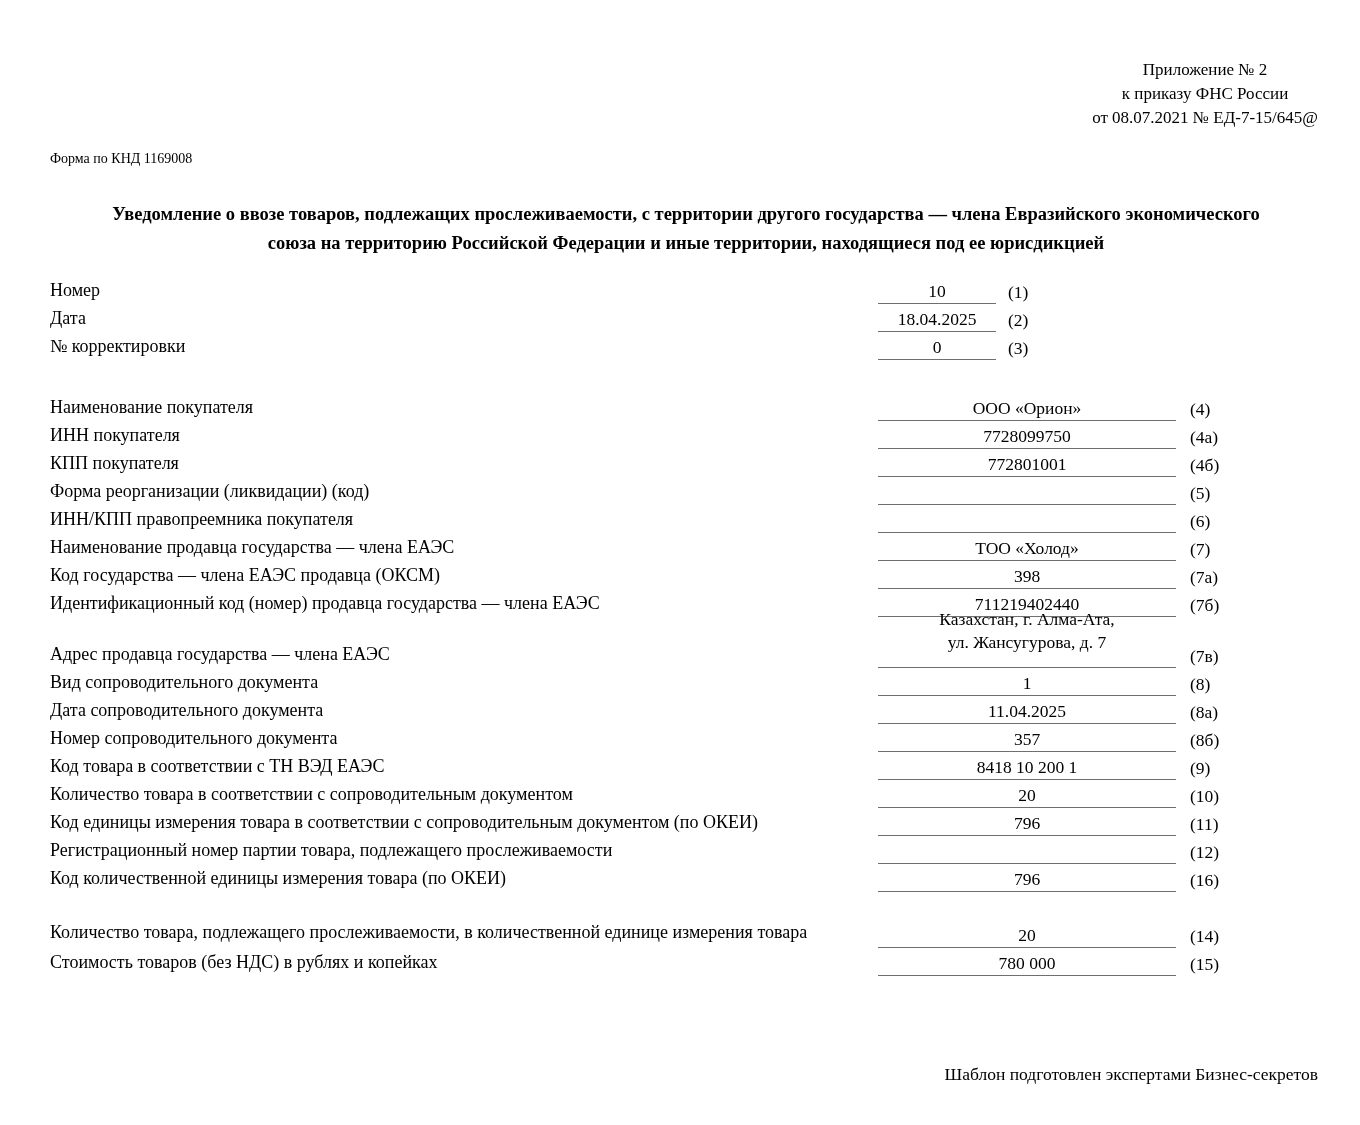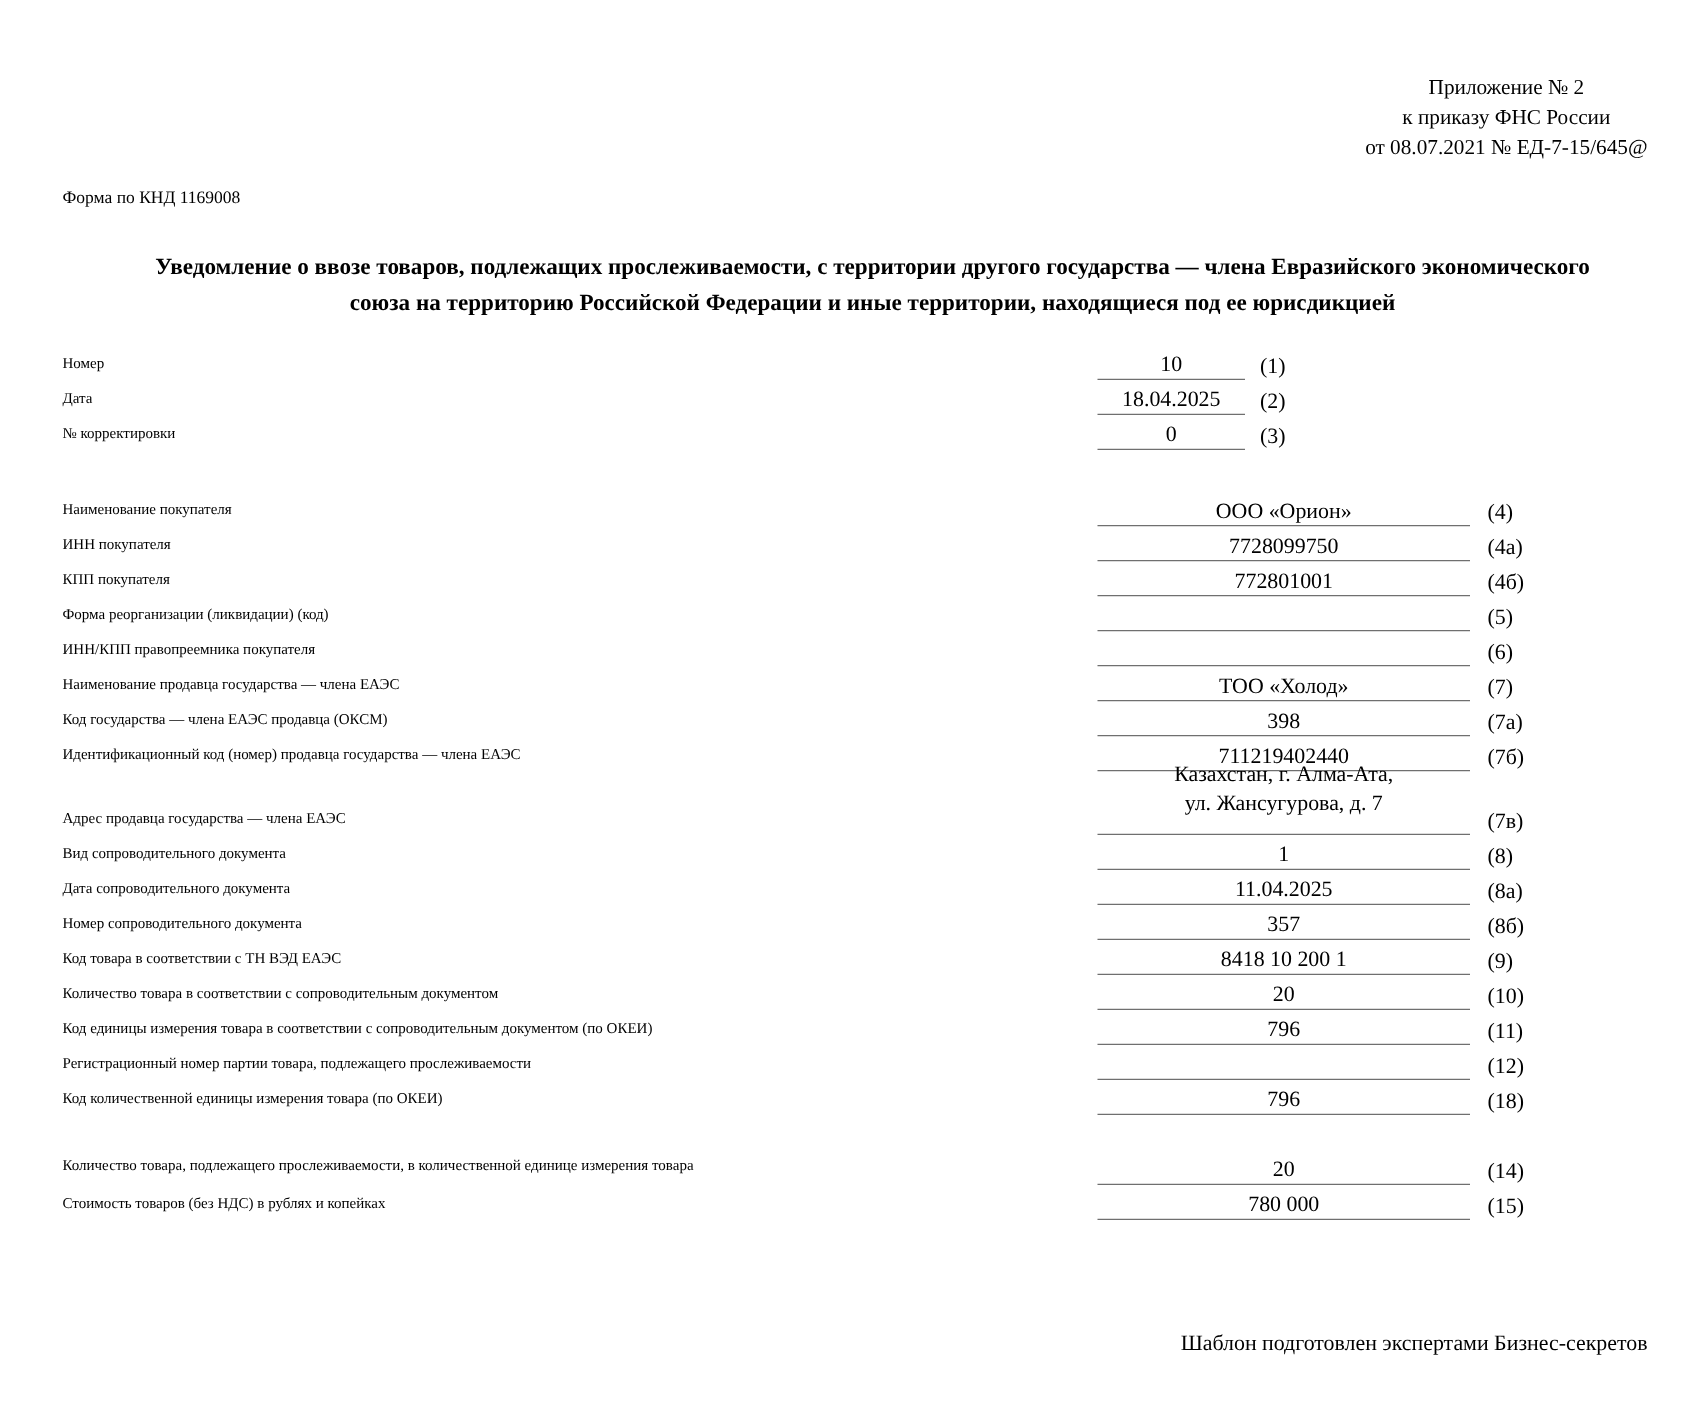--- a/index.html
+++ b/index.html
@@ -41,21 +41,21 @@
     top: 148px;
     left: 50px;
     font-size: 14px;
     line-height: 22px;
   }
 
   
   .doc-title {
     position: absolute;
     top: 200px;
-    left: 112px;
+    left: 100px;
     width: 1172px;
     text-align: center;
     font-weight: bold;
     font-size: 18.5px;
     line-height: 29px;
   }
 
   
   .fields {
     position: absolute;
@@ -65,21 +65,21 @@
   }
 
   .row {
     position: relative;
     display: flex;
     align-items: flex-end;
     height: 28px;
   }
 
   .row .label {
-    font-size: 12px;
+    font-size: 18px;
     line-height: 24px;
     white-space: nowrap;
     flex: 0 0 auto;
     padding-bottom: 2px;
   }
 
   
   .vwrap {
     position: absolute;
     bottom: 0;
@@ -317,21 +317,21 @@
       <div class="vwrap">
         <div class="value long"></div>
         <div class="num long">(12)</div>
       </div>
     </div>
 
     <div class="row">
       <div class="label">Код количественной единицы измерения товара (по ОКЕИ)</div>
       <div class="vwrap">
         <div class="value long">796</div>
-        <div class="num long">(18)</div>
+        <div class="num long">(16)</div>
       </div>
     </div>
 
     <div class="row tall2">
       <div class="label wrap">Количество товара, подлежащего прослеживаемости, в количественной единице измерения товара</div>
       <div class="vwrap">
         <div class="value long">20</div>
         <div class="num long">(14)</div>
       </div>
     </div>

